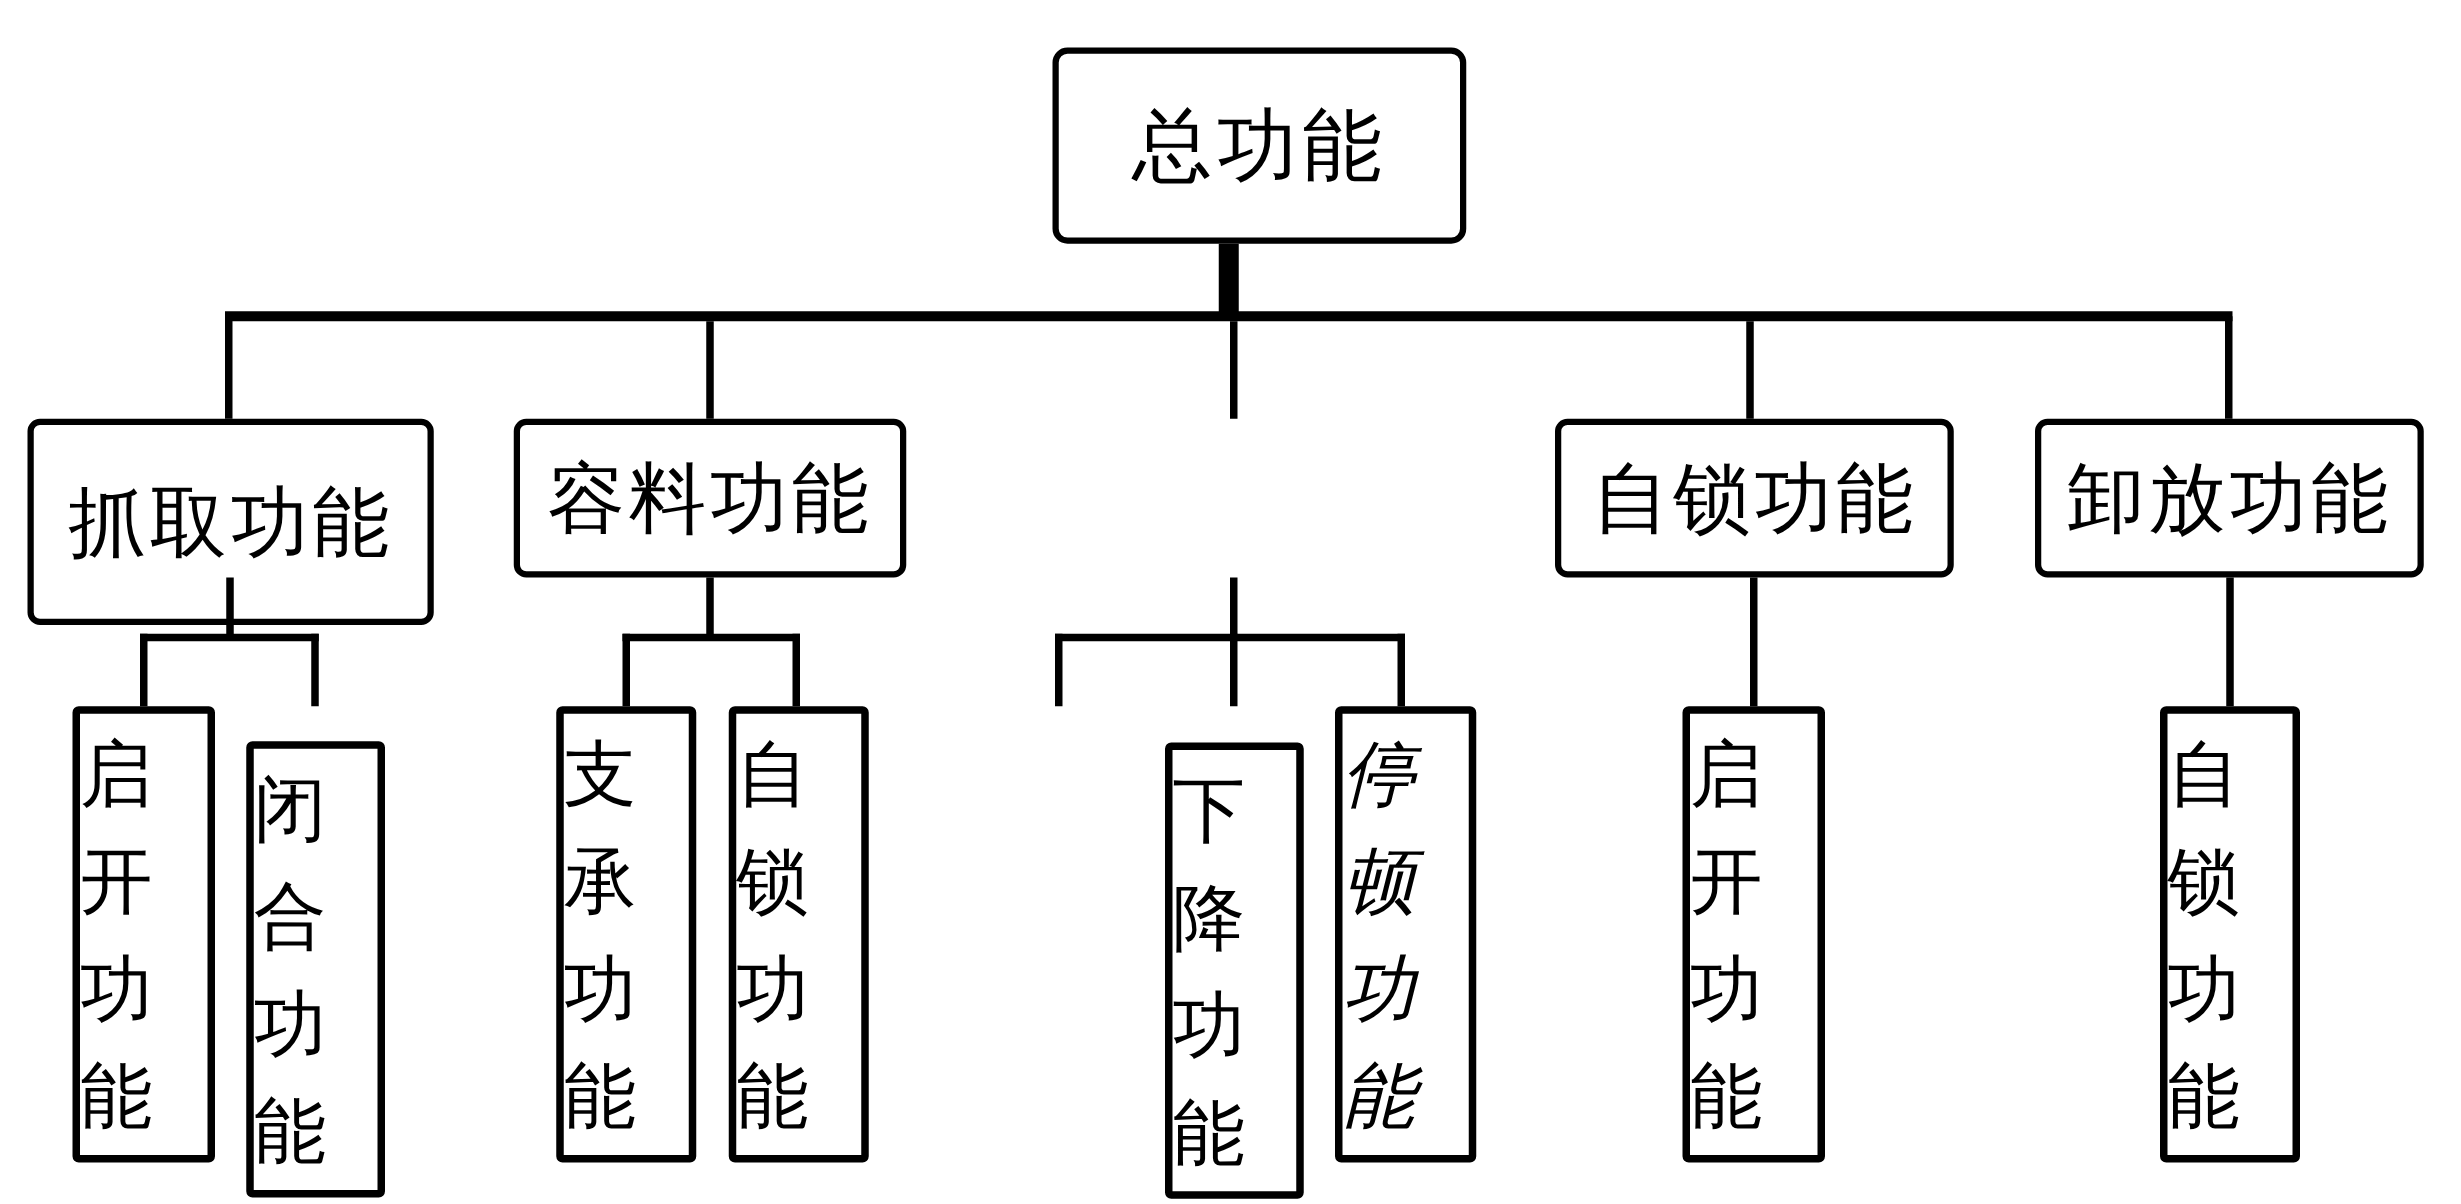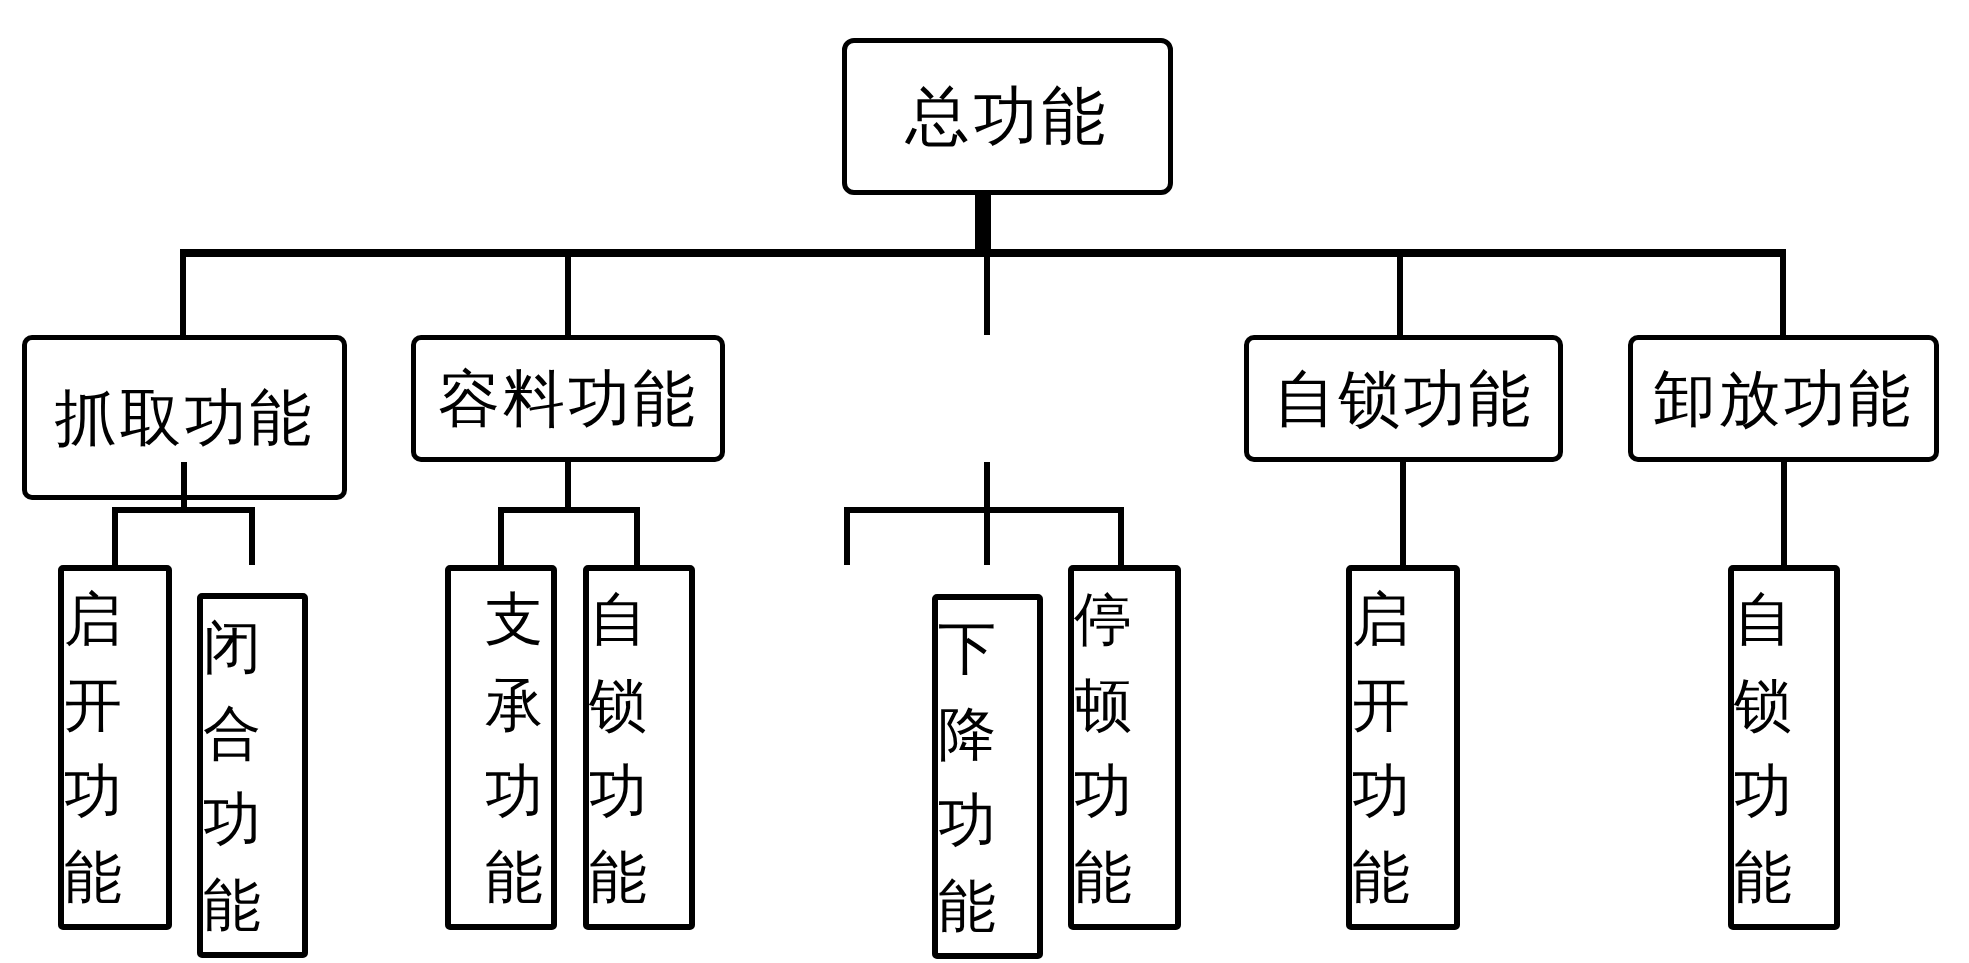--- a/index.html
+++ b/index.html
@@ -88,23 +88,23 @@
   <div class="line" style="left:984px; top:507px; width:6px; height:58px;"></div>
   <div class="line" style="left:1118px; top:507px; width:6px; height:58px;"></div>
 
   <div class="line" style="left:1400px; top:462px; width:6px; height:103px;"></div>
 
   <div class="line" style="left:1781px; top:462px; width:6px; height:103px;"></div>
 
   <div class="node leaf-node" style="left:58px; top:565px; width:114px; height:365px;">启开功能</div>
   <div class="node leaf-node" style="left:197px; top:565px; width:111px; height:365px;margin-top:28px;">闭合功能</div>
 
-  <div class="node leaf-node" style="left:445px; top:565px; width:112px; height:365px;padding-left:34px;">支承功能</div>
+  <div class="node leaf-node" style="left:445px; top:565px; width:112px; height:365px;">支承功能</div>
   <div class="node leaf-node" style="left:583px; top:565px; width:112px; height:365px;">自锁功能</div>
 
   <div class="node leaf-node" style="left:932px; top:594px; width:111px; height:365px;">下降功能</div>
-  <div class="node leaf-node" style="left:1068px; top:565px; width:113px; height:365px;">停顿功能</div>
+  <div class="node leaf-node" style="left:1068px; top:565px; width:113px; height:365px;font-style:italic;">停顿功能</div>
 
   <div class="node leaf-node" style="left:1346px; top:565px; width:114px; height:365px;">启开功能</div>
 
   <div class="node leaf-node" style="left:1728px; top:565px; width:112px; height:365px;">自锁功能</div>
 
 </div>
 
 </body></html>

